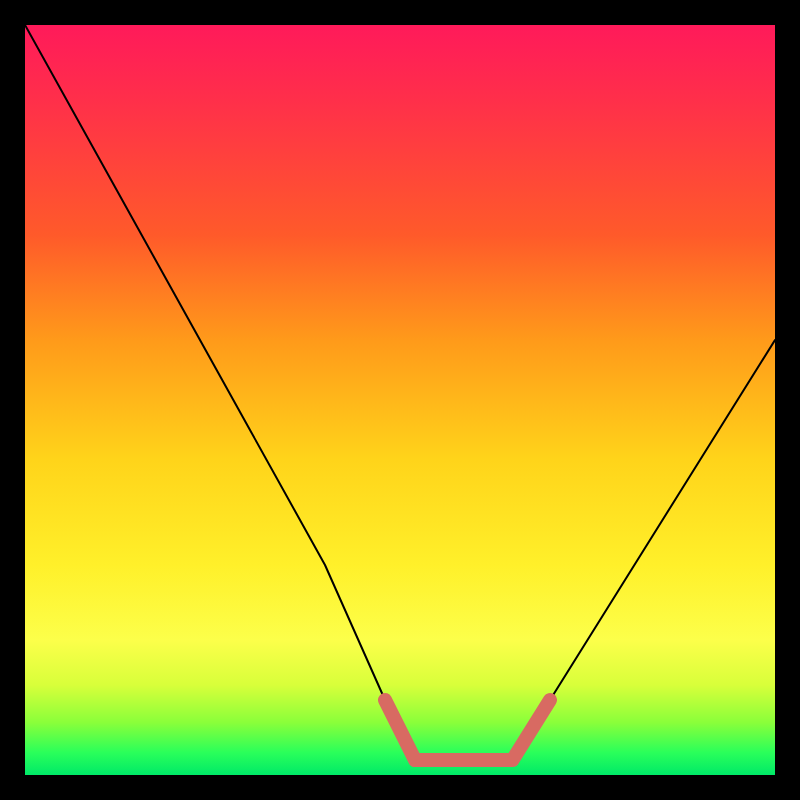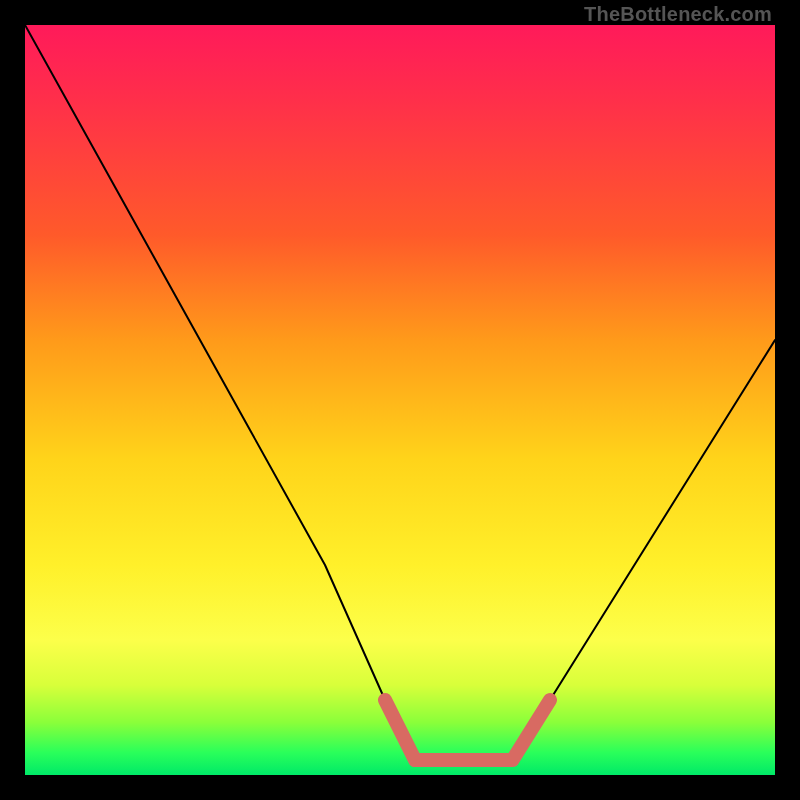--- a/index.html
+++ b/index.html
@@ -54,21 +54,20 @@
     left: 0;
     top: 0;
     width: 750px;
     height: 750px;
   }
 </style>
 </head>
 <body>
 
 <div class="frame">
-  <div class="watermark">TheBottleneck.com</div>
 
   <div class="plot">
     <svg class="overlay" viewBox="0 0 750 750" preserveAspectRatio="none">
 
       <path id="main-curve" fill="none" stroke="#000" stroke-width="2" stroke-linecap="round" stroke-linejoin="round" d="M0.0 0.0 L75.0 135.0 L150.0 270.0 L225.0 405.0 L300.0 540.0 L360.0 675.0 L390.0 735.0 L412.5 735.0 L450.0 735.0 L487.5 735.0 L525.0 675.0 L600.0 555.0 L675.0 435.0 L750.0 315.0"></path>
 
       <path id="highlight-curve" fill="none" stroke="#d86a62" stroke-width="14" stroke-linecap="round" stroke-linejoin="round" d="M360.0 675.0 L390.0 735.0 L412.5 735.0 L450.0 735.0 L487.5 735.0 L525.0 675.0"></path>
     </svg>
   </div>
 </div>

